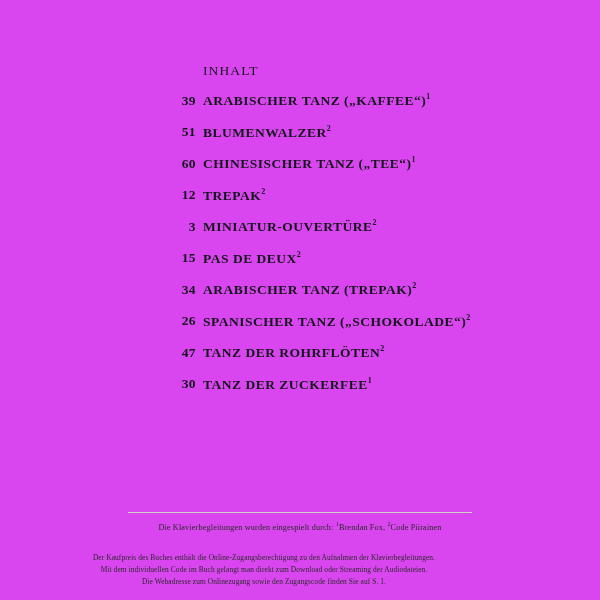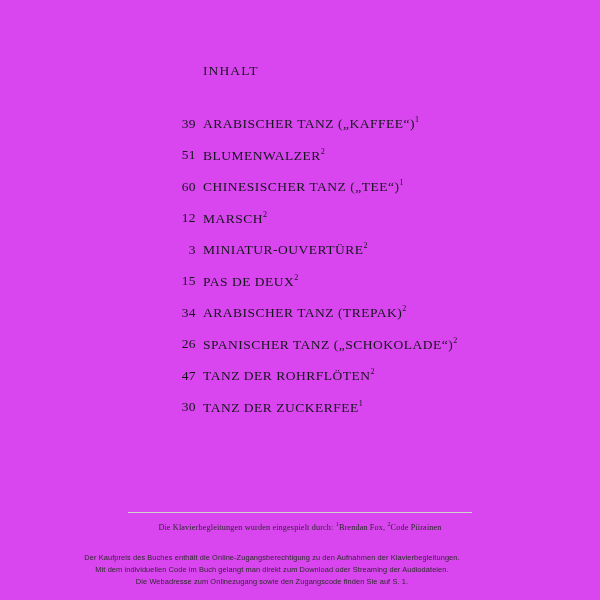--- a/index.html
+++ b/index.html
@@ -26,22 +26,23 @@
     left: 203px;
     top: 63px;
     font-size: 13.5px;
     letter-spacing: 1.1px;
     color: #14161c;
     font-family: "Liberation Serif", serif;
   }
   .toc {
     position: absolute;
     left: 0;
-    top: 115px;
+    top: 92px;
     width: 596px;
+    font-weight: bold;
   }
   .toc-row {
     display: flex;
     align-items: baseline;
     height: 31.5px;
   }
   .toc-page {
     width: 196px;
     text-align: right;
     font-size: 13.5px;
@@ -88,22 +89,21 @@
   .footnote {
     position: absolute;
     left: 0;
     top: 552px;
     width: 528px;
     text-align: center;
     font-size: 7.4px;
     line-height: 1.65;
     color: #2b2b2b;
     letter-spacing: 0.1px;
-    font-family: Liberation Sans, sans-serif;
-    padding-left: 8px;
+    font-family: Liberation Serif, serif;
   }
   .footnote div {
     white-space: nowrap;
   }
 </style>
 </head>
 <body>
 
 <div class="page">
 
@@ -121,21 +121,21 @@
       <span class="toc-title"><span>BLUMENWALZER</span><sup>2</sup></span>
     </div>
 
     <div class="toc-row">
       <span class="toc-page">60</span>
       <span class="toc-title"><span>CHINESISCHER TANZ („TEE“)</span><sup>1</sup></span>
     </div>
 
     <div class="toc-row">
       <span class="toc-page">12</span>
-      <span class="toc-title"><span>MARSCH</span><sup>2</sup></span>
+      <span class="toc-title"><span>TREPAK</span><sup>2</sup></span>
     </div>
 
     <div class="toc-row">
       <span class="toc-page">3</span>
       <span class="toc-title"><span>MINIATUR-OUVERTÜRE</span><sup>2</sup></span>
     </div>
 
     <div class="toc-row">
       <span class="toc-page">15</span>
       <span class="toc-title"><span>PAS DE DEUX</span><sup>2</sup></span>

